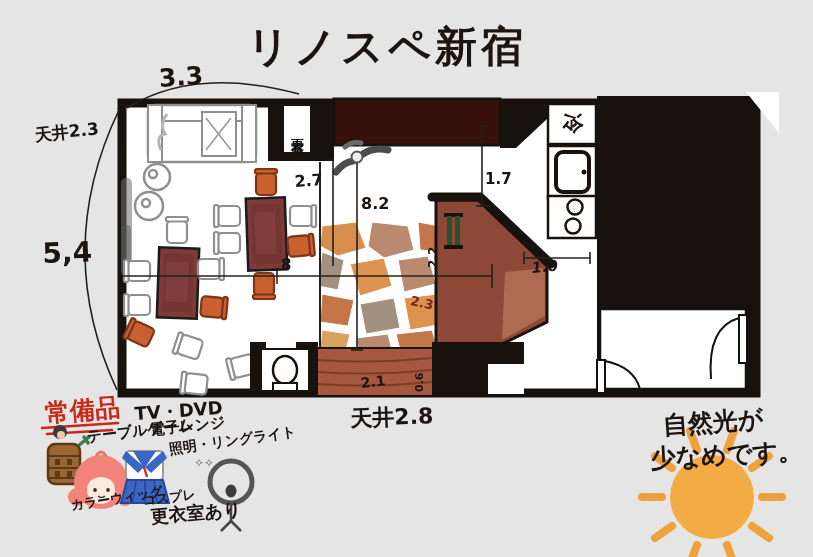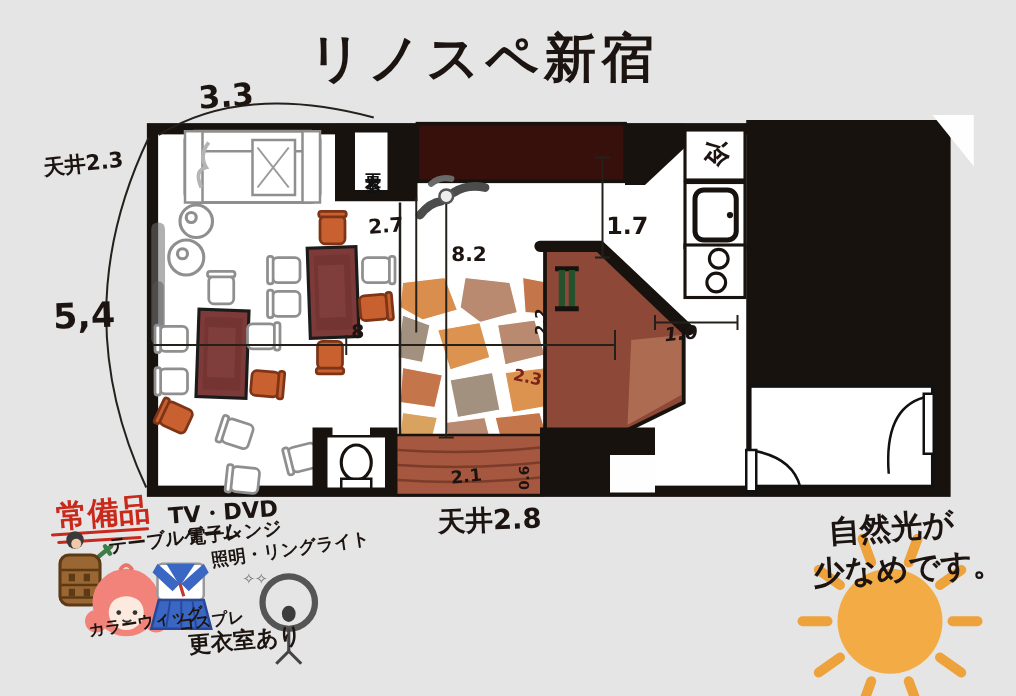--- a/index.html
+++ b/index.html
@@ -301,21 +301,21 @@
 
 <div class="lbl" style="left:158px;top:66px;font-size:25px;transform:rotate(-4deg);">3.3</div>
 <div class="lbl" style="left:34px;top:127px;font-size:17px;transform:rotate(-6deg);">天井2.3</div>
 <div class="lbl" style="left:42px;top:240px;font-size:28px;transform:rotate(-2deg);">5,4</div>
 
 <div class="changebox">更衣室</div>
 <div class="lbl" style="left:561px;top:113px;font-size:21px;transform:rotate(90deg) translate(0,-22px);">冷</div>
 
 <div class="lbl" style="left:294px;top:174px;font-size:16px;transform:rotate(-4deg);">2.7</div>
 <div class="lbl" style="left:361px;top:196px;font-size:16px;">8.2</div>
-<div class="lbl" style="left:485px;top:172px;font-size:19px;">1.7</div>
+<div class="lbl" style="left:485px;top:172px;font-size:15px;">1.7</div>
 <div class="lbl" style="left:531px;top:261px;font-size:15px;font-style:italic;transform:rotate(-5deg);">1.0</div>
 <div class="lbl" style="left:281px;top:258px;font-size:15px;">8</div>
 <div class="lbl" style="left:427px;top:268px;font-size:12px;transform:rotate(-90deg);">2.2</div>
 <div class="lbl" style="left:412px;top:294px;font-size:13px;color:#7a241a;transform:rotate(12deg);">2.3</div>
 <div class="lbl" style="left:414px;top:392px;font-size:11px;transform:rotate(-90deg);">0.6</div>
 <div class="lbl" style="left:360px;top:376px;font-size:14px;transform:rotate(-6deg);">2.1</div>
 <div class="lbl" style="left:350px;top:408px;font-size:22px;transform:rotate(-2deg);">天井2.8</div>
 
 <div class="lbl red" style="left:44px;top:401px;font-size:25px;transform:rotate(-5deg);">常備品</div>
 <div class="lbl" style="left:134px;top:405px;font-size:18px;transform:rotate(-4deg);">TV・DVD</div>

